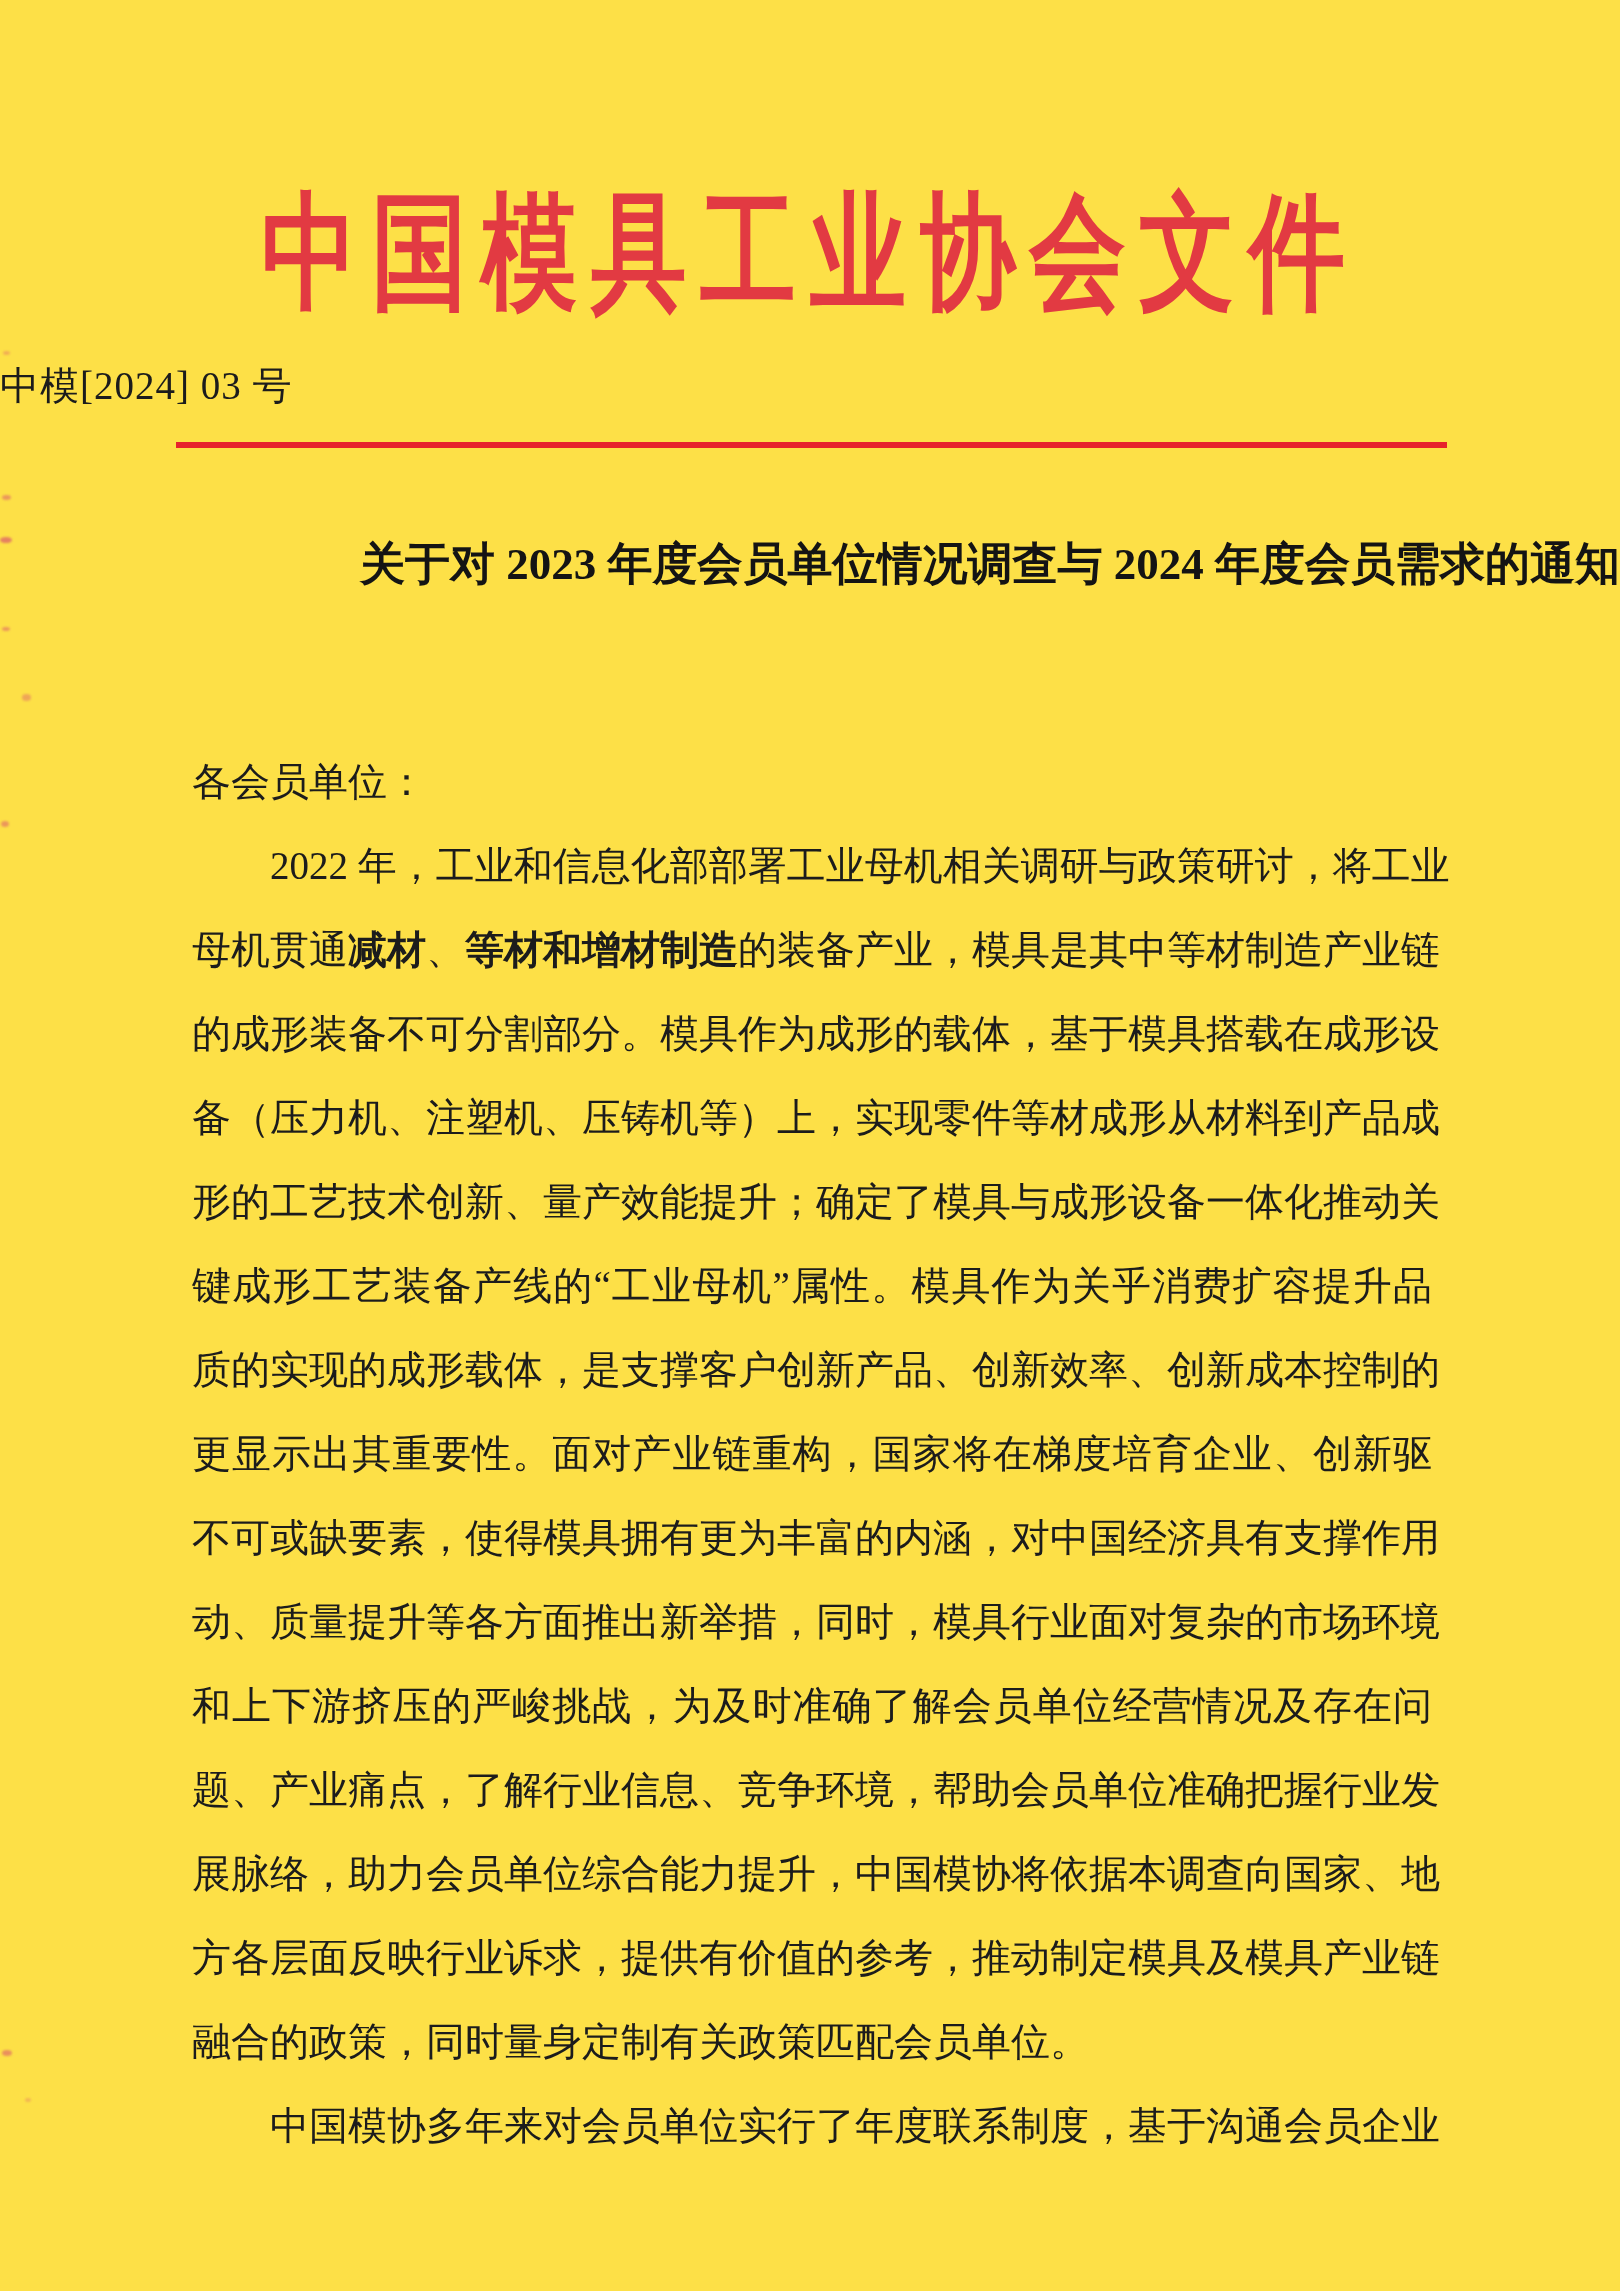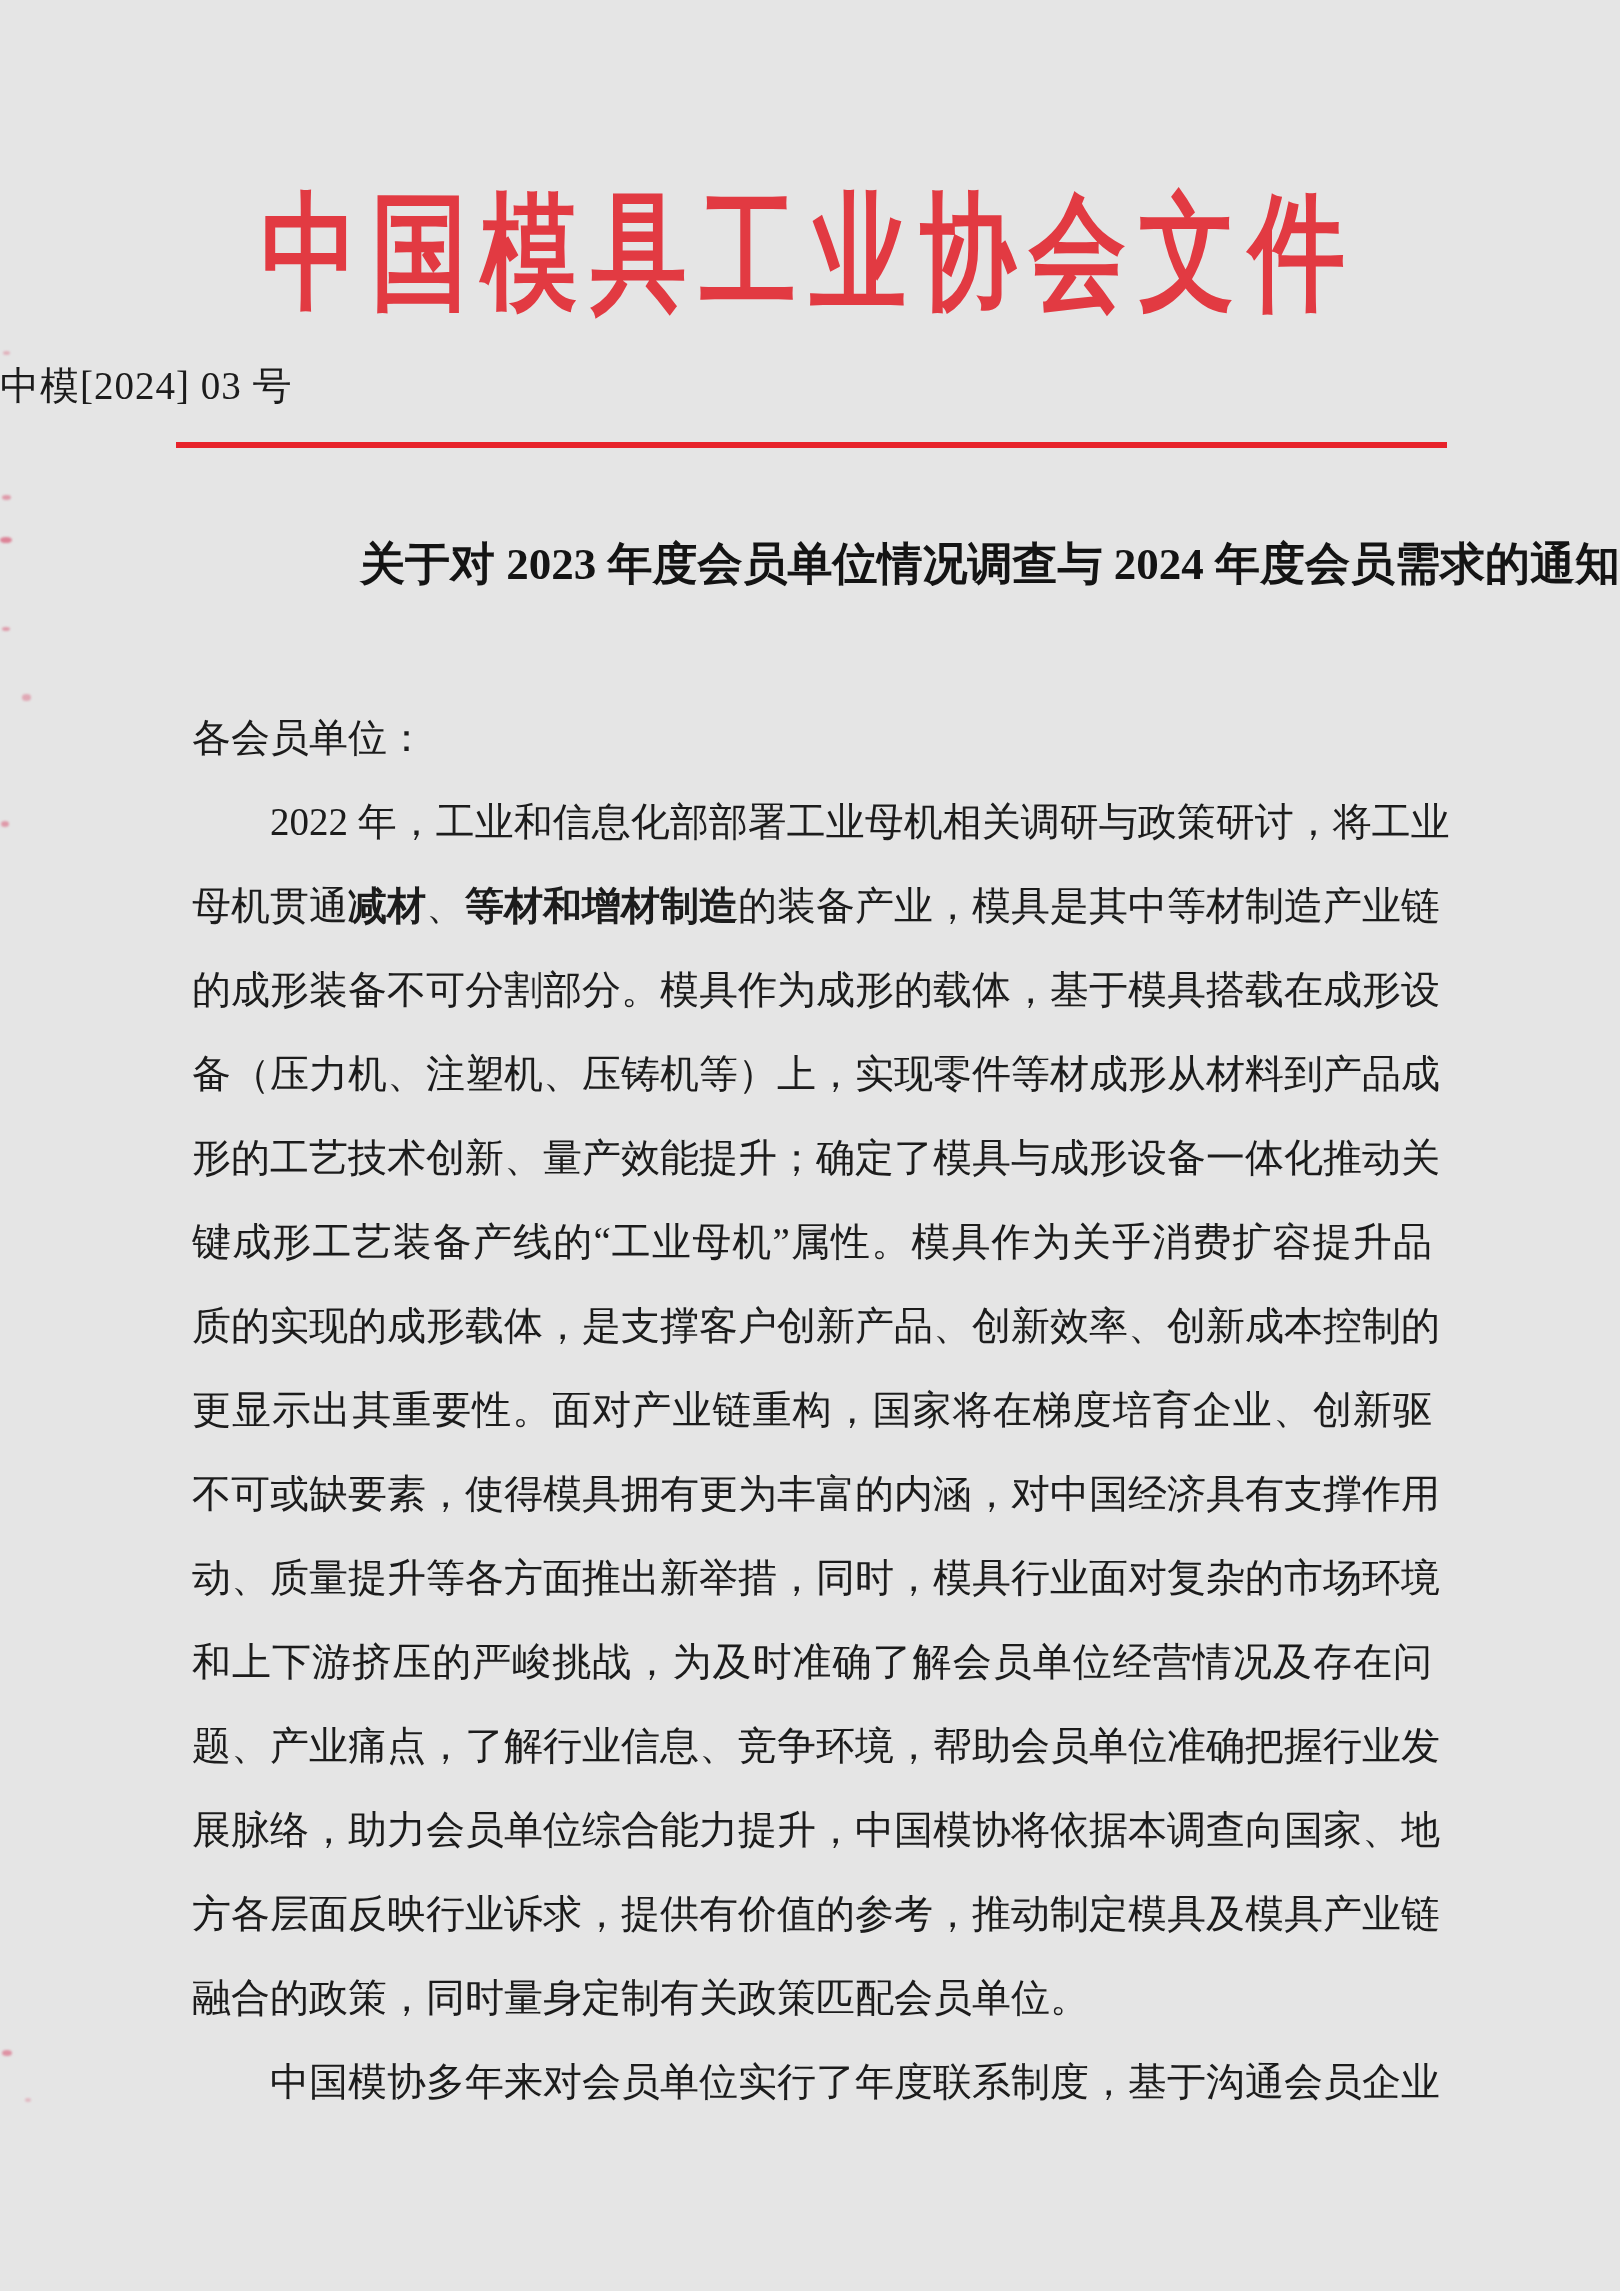--- a/index.html
+++ b/index.html
@@ -1,21 +1,21 @@
 <!DOCTYPE html>
 <html><head>
 <meta charset="utf-8">
 <style>
   html, body { margin: 0; padding: 0; background: #888; }
   .page {
     position: relative;
     width: 1620px;
     height: 2292px;
     margin: 0 auto;
-    background: #e5e5e5;
+    background: #fde047;
     overflow: hidden;
     font-family: "Liberation Serif", "DejaVu Serif", serif;
   }
   
   .letterhead {
     position: absolute;
     top: 169px;
     left: 0;
     width: 100%;
     text-align: center;
@@ -51,21 +51,21 @@
     left: 0;
     width: 100%;
     text-align: right;
     font-size: 45px;
     font-weight: bold;
     color: #141414;
     white-space: nowrap;
   }
   .body-block {
     position: absolute;
-    top: 696px;
+    top: 740px;
     left: 192px;
     width: 1240px;
     font-size: 39px;
     color: #1c1c1c;
   }
   .line {
     height: 84px;
     line-height: 84px;
     text-align: justify;
     text-align-last: justify;

